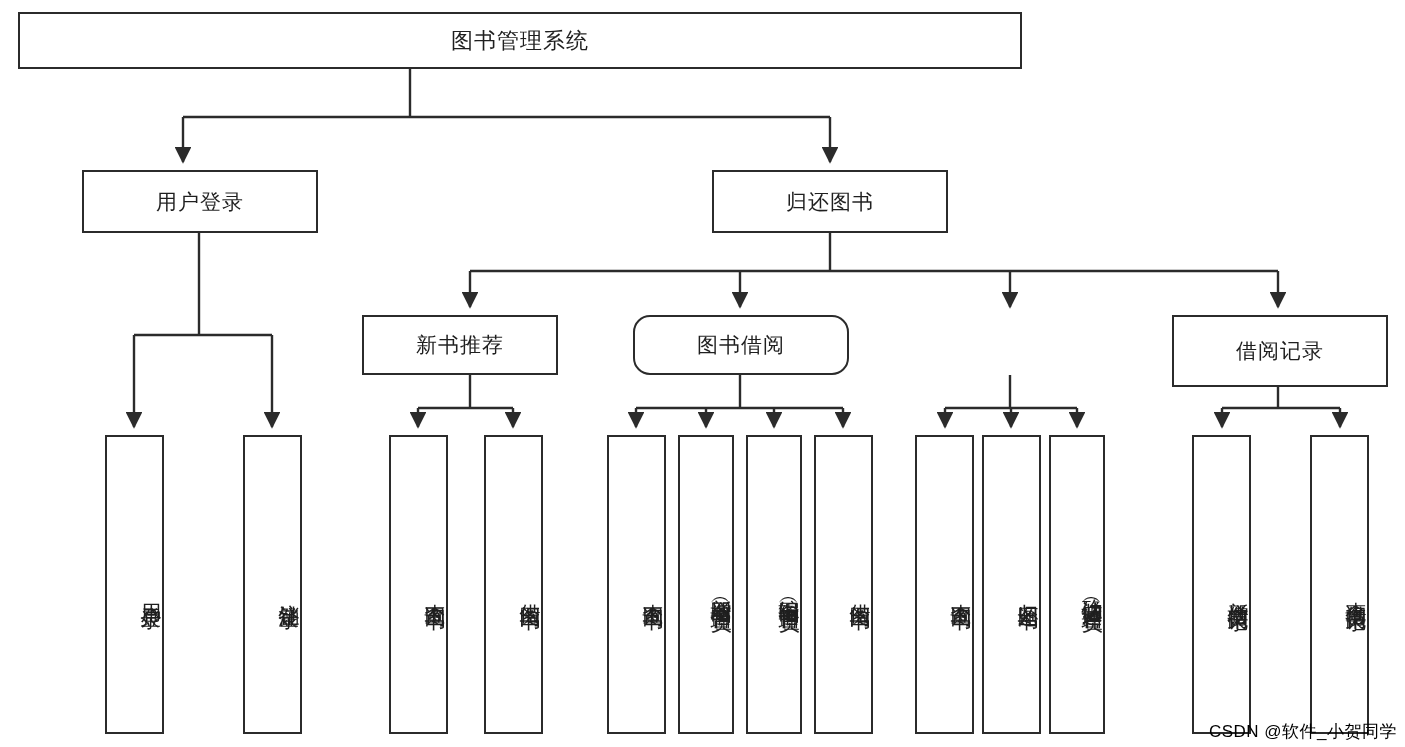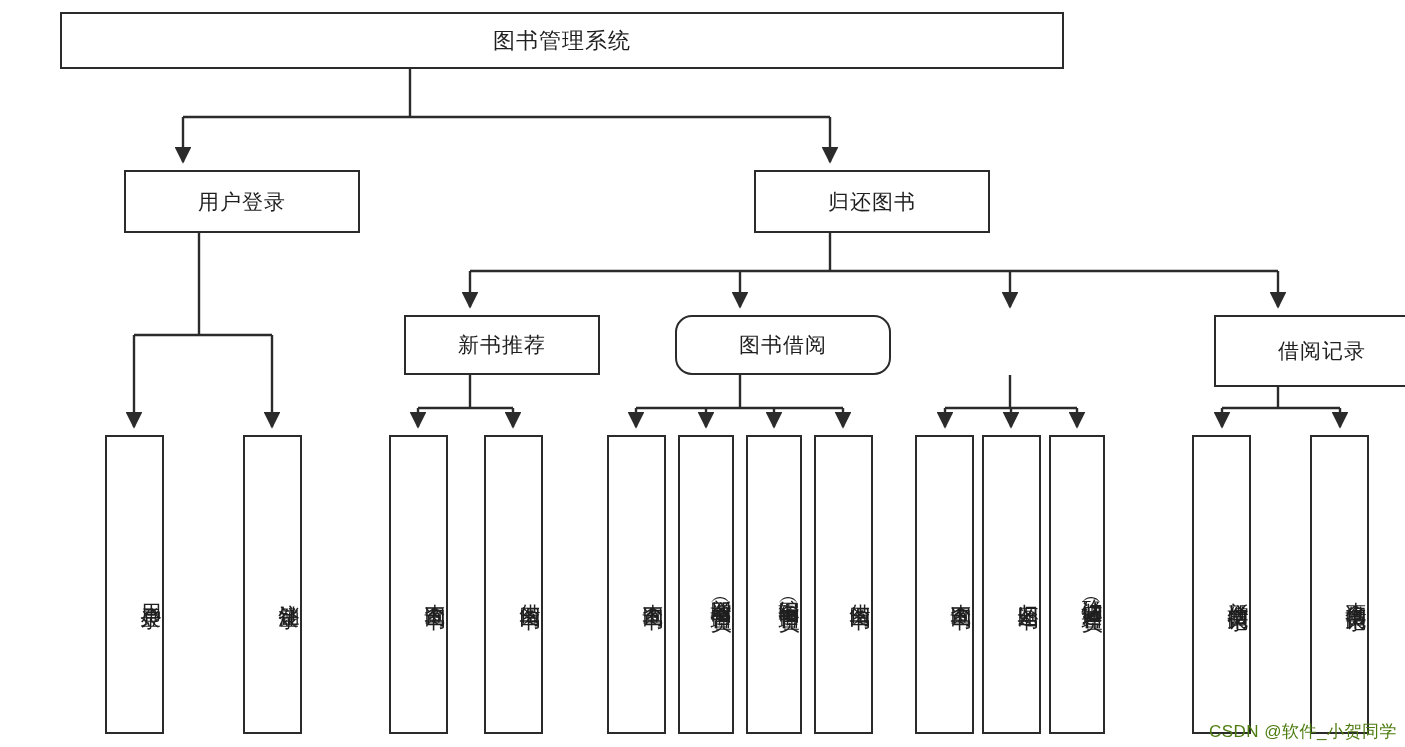--- a/index.html
+++ b/index.html
@@ -31,21 +31,20 @@
     border: 2px solid #2b2b2b;
     background: #ffffff;
     display: flex;
     align-items: center;
     justify-content: center;
     color: #1f1f1f;
   }
   .node.horiz {
     font-size: 21px;
     letter-spacing: 1px;
-    margin-left: 42px;
   }
   .node.vert {
     writing-mode: vertical-rl;
     text-orientation: upright;
     font-size: 21px;
     letter-spacing: 2px;
     align-items: flex-start;
     justify-content: center;
     padding-top: 12px;
     line-height: 1.05;
@@ -56,21 +55,21 @@
     display: block;
   }
   .node.root {
     font-size: 22px;
   }
   .watermark {
     position: absolute;
     right: 8px;
     bottom: 4px;
     font-size: 17px;
-    color: #4d7c0f;
+    color: #000000;
     letter-spacing: 0.5px;
     white-space: nowrap;
   }
 </style>
 </head>
 <body>
 
 <div id="canvas">
 
   <svg id="edges" viewBox="0 0 1405 747" width="1405" height="747">

